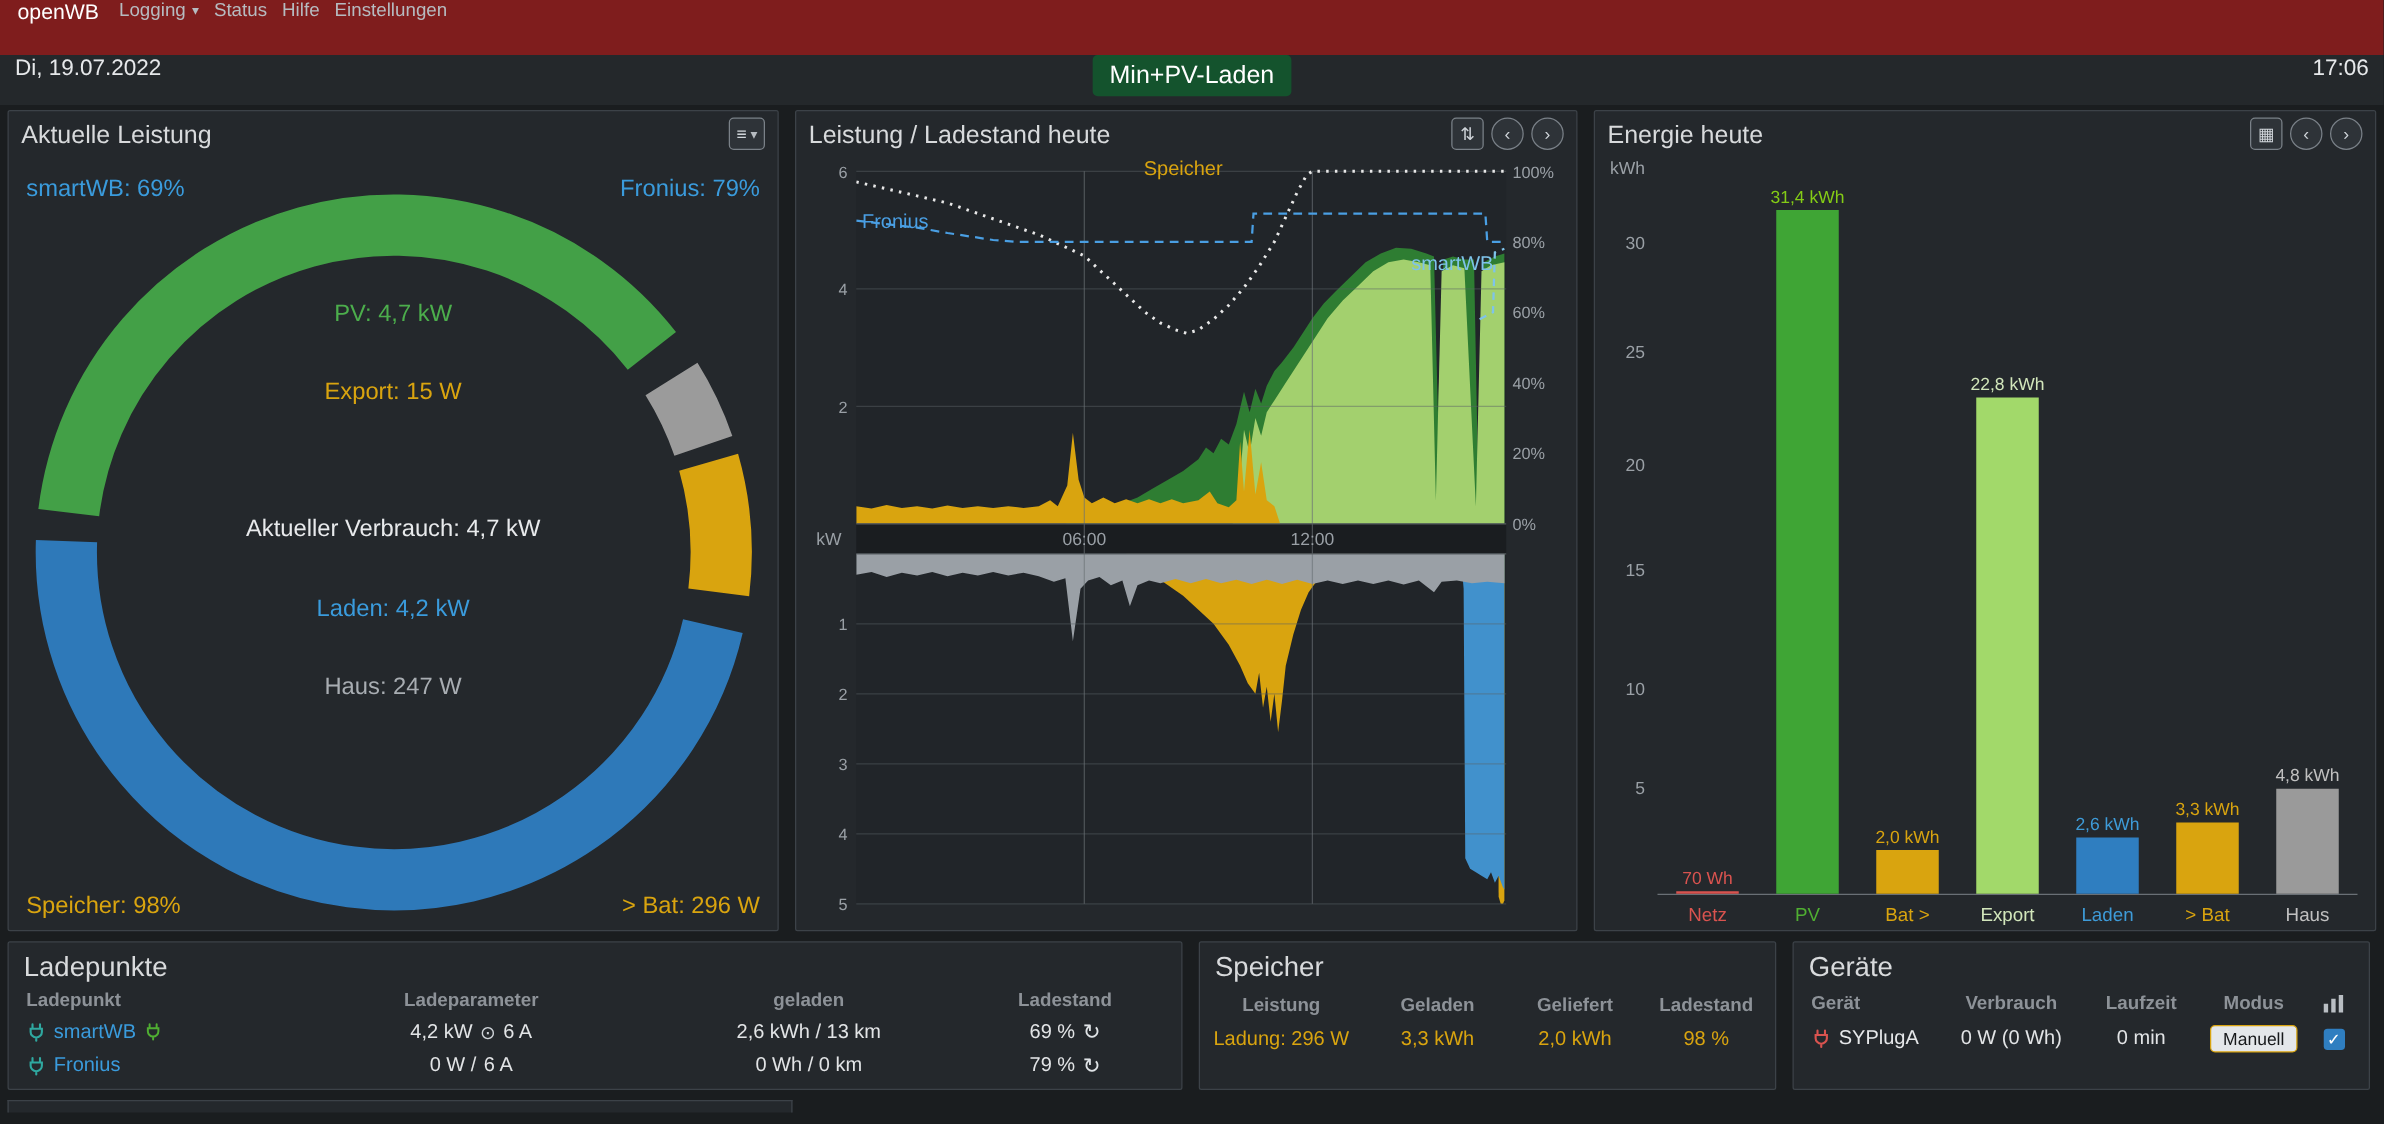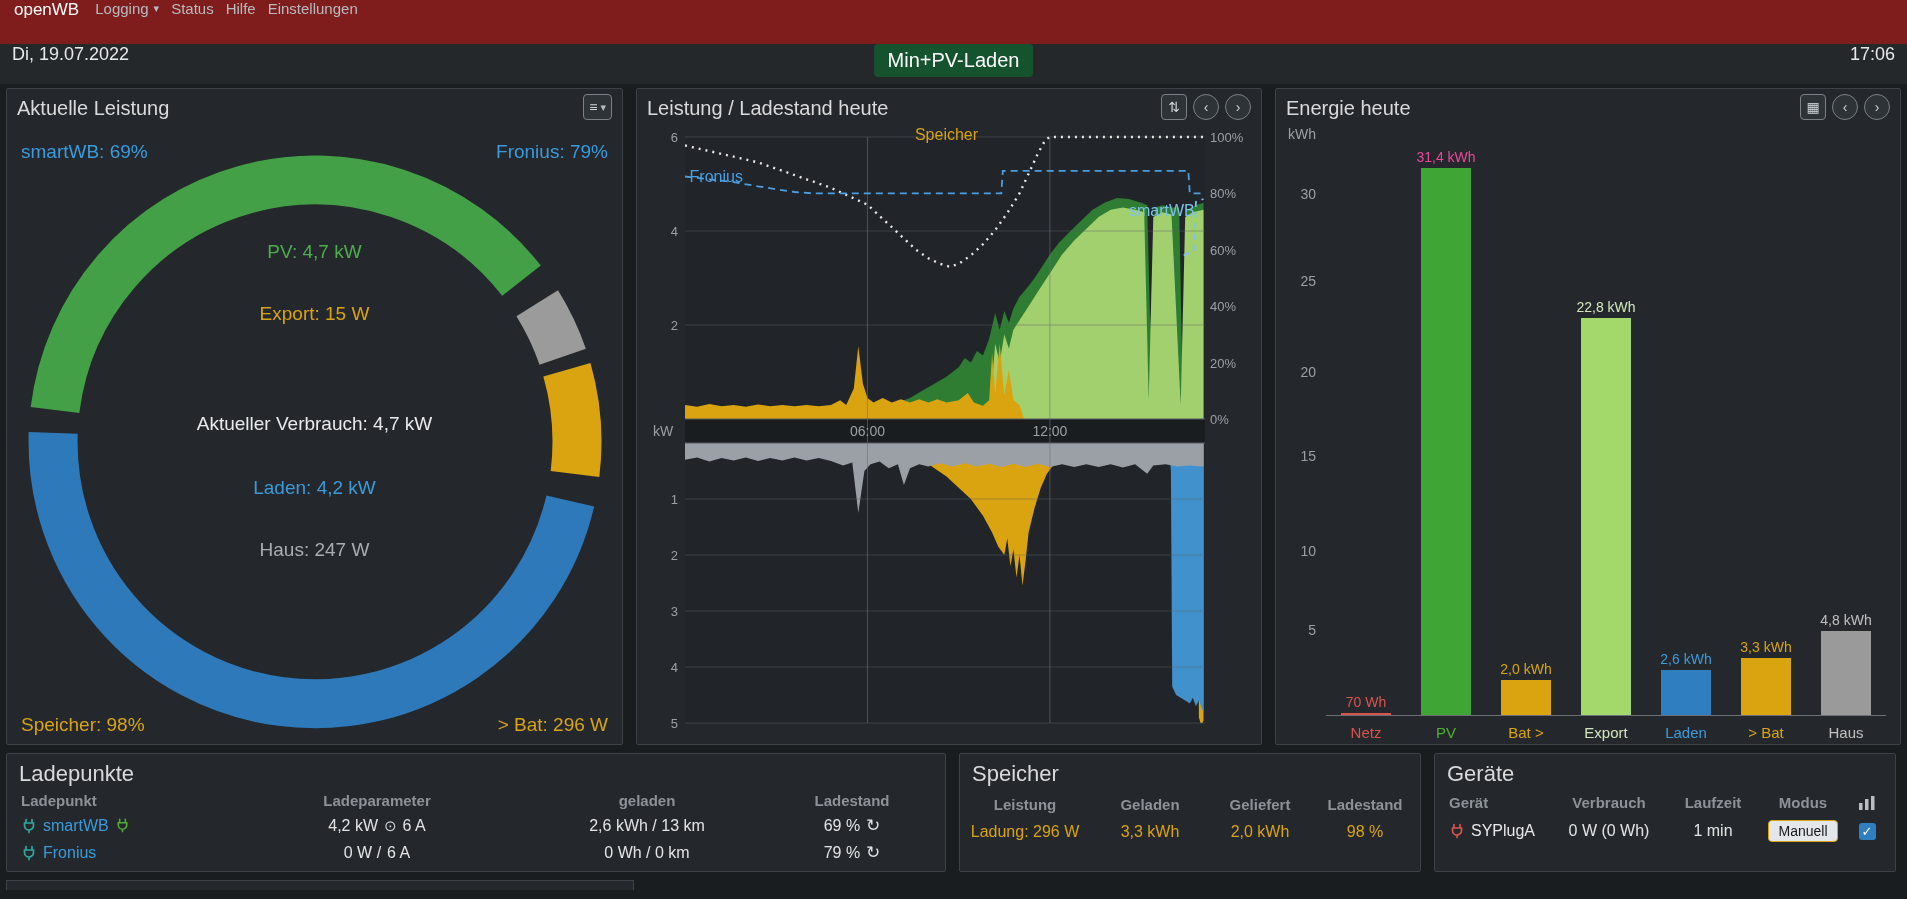--- a/index.html
+++ b/index.html
@@ -224,21 +224,21 @@
           <div class="e-tick" style="bottom: 336px;">20</div>
           <div class="e-tick" style="bottom: 426.606px;">25</div>
           <div class="e-tick" style="bottom: 513.727px;">30</div>
         </div>
       <div id="energy-plot">
           <div class="e-col">
             <div class="e-label" style="color: rgb(217, 83, 79);">70 Wh</div>
             <div class="e-bar" style="height: 2px; background: rgb(217, 83, 79);"></div>
           </div>
           <div class="e-col">
-            <div class="e-label" style="color: #ec4899;">31,4 kWh</div>
+            <div class="e-label" style="color: #84cc16;">31,4 kWh</div>
             <div class="e-bar" style="height: 547.121px; background: rgb(63, 165, 53);"></div>
           </div>
           <div class="e-col">
             <div class="e-label" style="color: rgb(217, 164, 15);">2,0 kWh</div>
             <div class="e-bar" style="height: 34.8485px; background: rgb(217, 164, 15);"></div>
           </div>
           <div class="e-col">
             <div class="e-label" style="color: rgb(210, 230, 187);">22,8 kWh</div>
             <div class="e-bar" style="height: 397.273px; background: rgb(162, 217, 106);"></div>
           </div>
@@ -352,21 +352,21 @@
       </div>
       <div class="td left">
         <span class="icon dev-status">
           <svg viewBox="0 0 16 16" width="16" height="16">
               <path d="M5 1.5v3.5M11 1.5v3.5M3.5 5h9v2.5a4.5 4.5 0 0 1-9 0zM8 12v2.5" fill="none" stroke="currentColor" stroke-width="1.7" stroke-linecap="round"></path>
             </svg>
         </span>
         <span class="dev-name">SYPlugA</span>
       </div>
       <div class="td">0 W (0 Wh)</div>
-      <div class="td">1 min</div>
+      <div class="td">0 min</div>
       <button class="mode-chip">Manuell</button>
       <div class="checkbox">
         <span>✓</span>
       </div>
     </div>
   </section>
 </div>
 
 <div class="partial"></div>
 

